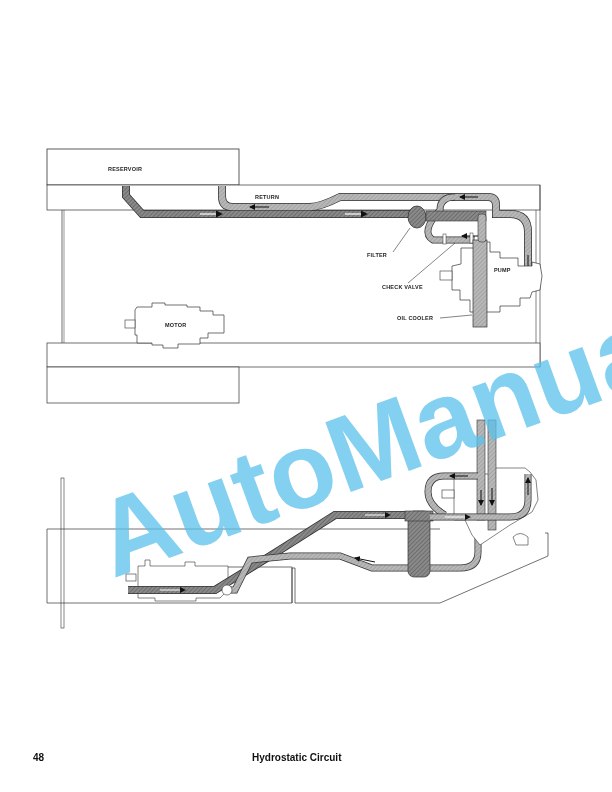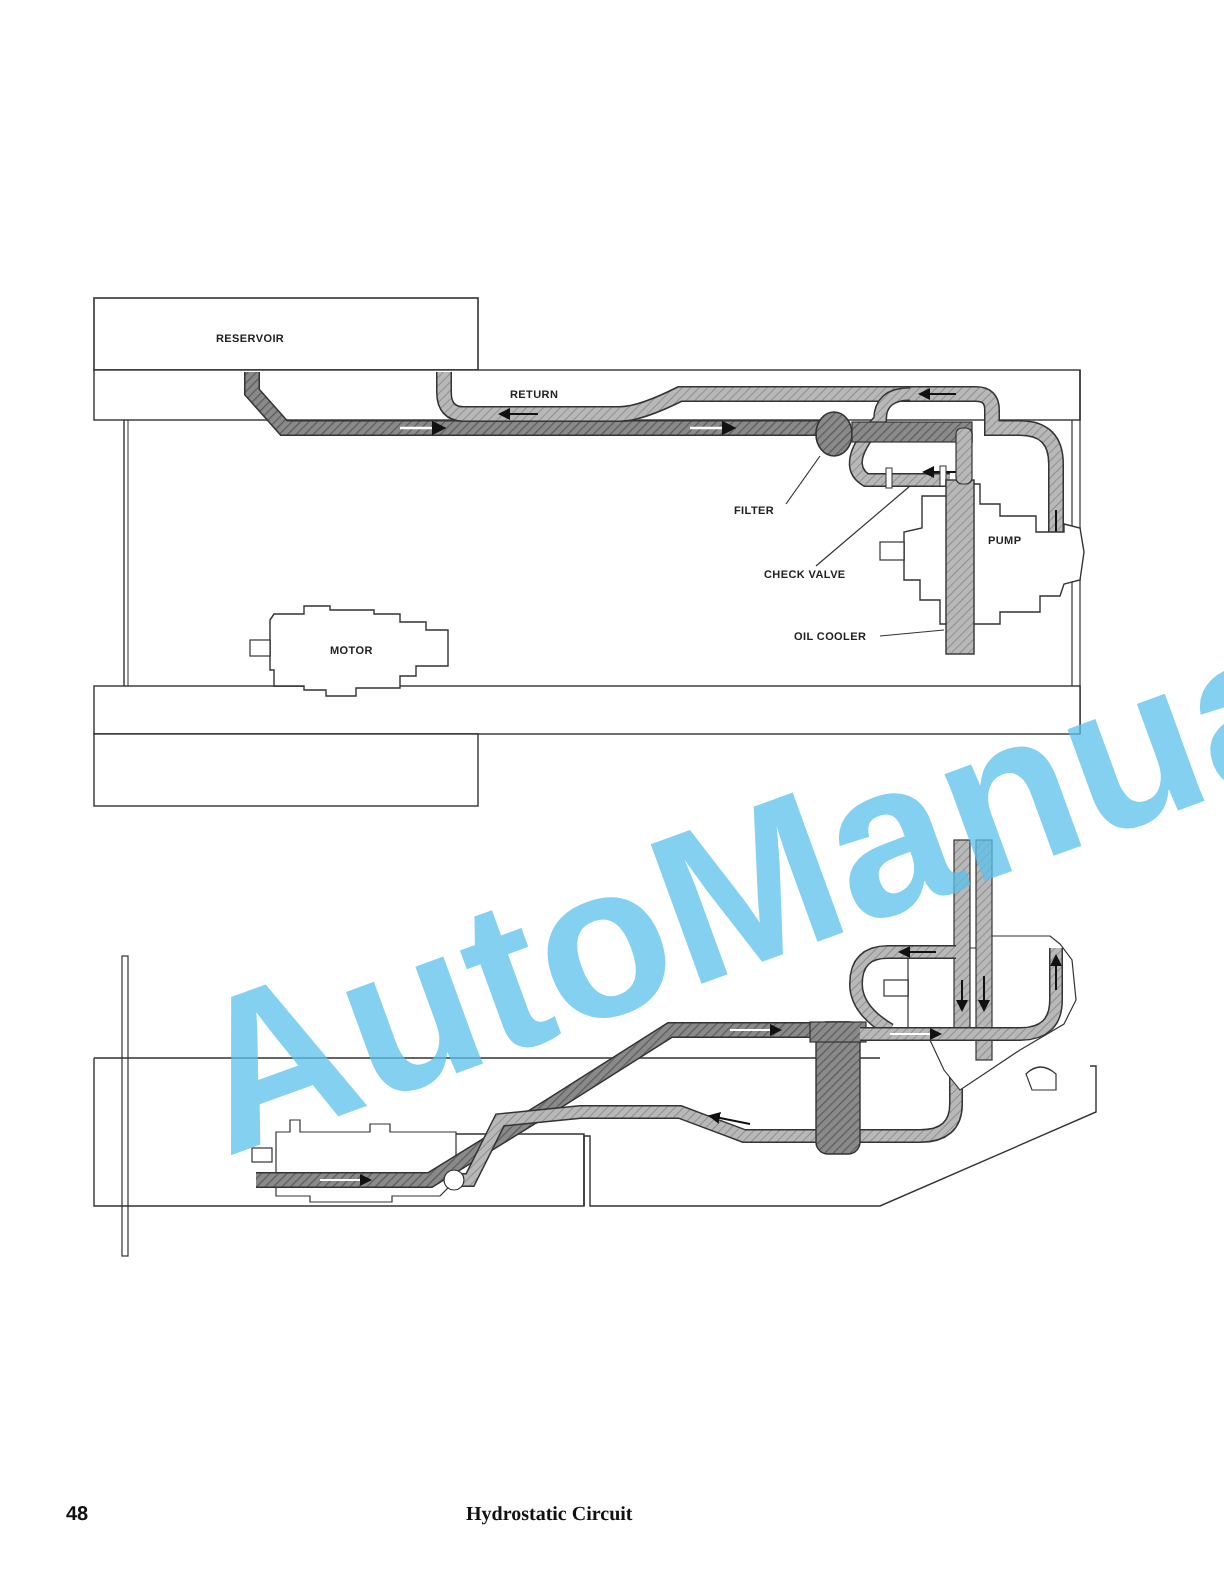--- a/index.html
+++ b/index.html
@@ -1,21 +1,21 @@
 <!DOCTYPE html>
 <html><head>
   <meta charset="utf-8">
   <style>
     html, body { margin: 0; padding: 0; background: #ffffff; }
     body { width: 612px; height: 792px; position: relative; overflow: hidden; font-family: "Liberation Sans", sans-serif; }
     .page { position: absolute; left: 0; top: 0; width: 612px; height: 792px; }
     svg.diagram { position: absolute; left: 0; top: 0; }
     .lbl { font-family: "Liberation Sans", sans-serif; font-size: 5.5px; font-weight: bold; fill: #222; letter-spacing: 0.2px; }
     .footer-num { position: absolute; left: 33px; top: 752px; font-size: 10px; font-weight: bold; color: #111; }
-    .footer-title { position: absolute; left: 233px; top: 752px; font-size: 10px; font-weight: bold; color: #111; font-family: Liberation Serif, serif; }
+    .footer-title { position: absolute; left: 252px; top: 752px; font-size: 10px; font-weight: bold; color: #111; }
     .watermark { position: absolute; left: 0; top: 0; pointer-events: none; }
   </style>
 </head>
 <body>
 
 <div class="page">
 
   <svg class="diagram" width="612" height="792" viewBox="0 0 612 792">
     <defs>
       <pattern id="hatch" width="3" height="3" patternUnits="userSpaceOnUse" patternTransform="rotate(45)">

